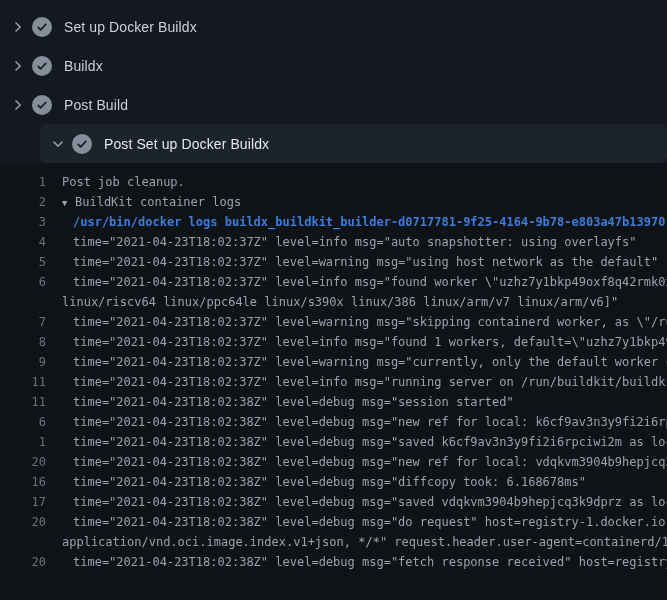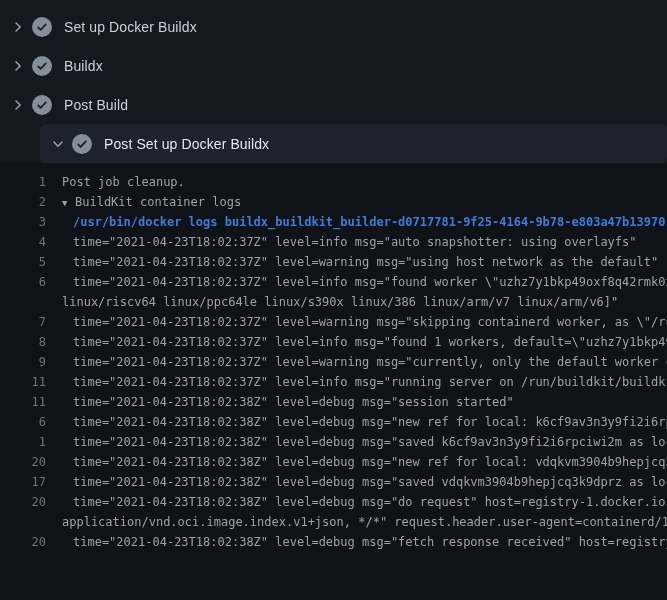--- a/index.html
+++ b/index.html
@@ -195,20 +195,24 @@
   <div class="log-row indent1">
     <span class="gutter">1</span>
     <span class="content"><span class="text">time="2021-04-23T18:02:38Z" level=debug msg="saved k6cf9av3n3y9fi2i6rpciwi2m as loca</span></span>
   </div>
 
   <div class="log-row indent1">
     <span class="gutter">20</span>
     <span class="content"><span class="text">time="2021-04-23T18:02:38Z" level=debug msg="new ref for local: vdqkvm3904b9hepjcq3k</span></span>
   </div>
 
+  <div class="log-row indent1">
+    <span class="gutter">16</span>
+    <span class="content"><span class="text">time="2021-04-23T18:02:38Z" level=debug msg="diffcopy took: 6.168678ms"</span></span>
+  </div>
 
   <div class="log-row indent1">
     <span class="gutter">17</span>
     <span class="content"><span class="text">time="2021-04-23T18:02:38Z" level=debug msg="saved vdqkvm3904b9hepjcq3k9dprz as loca</span></span>
   </div>
 
 
   <div class="log-row indent1">
     <span class="gutter">20</span>
     <span class="content"><span class="text">time="2021-04-23T18:02:38Z" level=debug msg="do request" host=registry-1.docker.io r</span></span>

